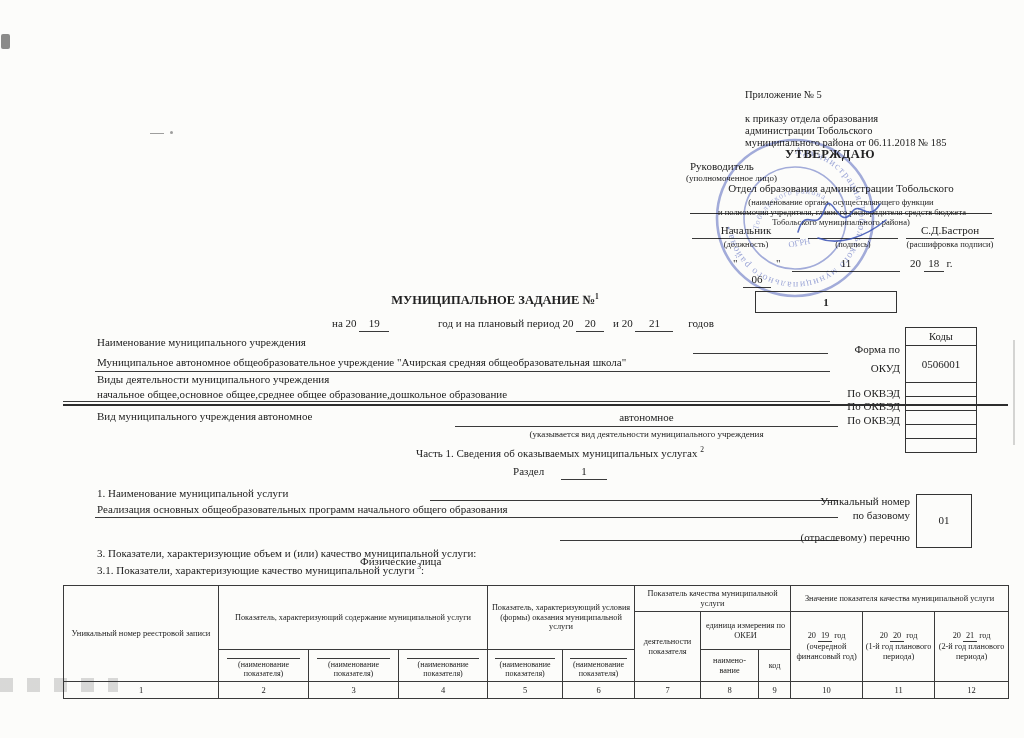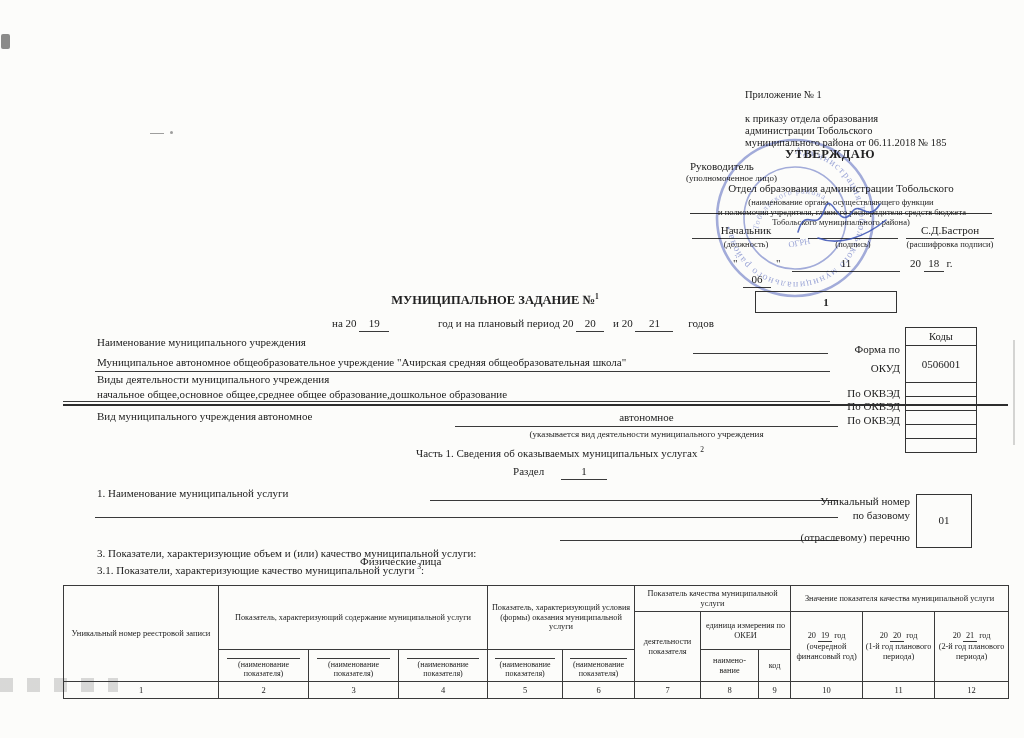--- a/index.html
+++ b/index.html
@@ -40,21 +40,21 @@
 
 <div class="page">
 
   <div class="artifact" style="left:0;top:678px;width:118px;height:14px;opacity:.45;filter:blur(.4px);
               background:repeating-linear-gradient(90deg, rgba(95,95,95,.5) 0 13px, rgba(0,0,0,0) 13px 27px);"></div>
   <div class="artifact" style="left:1px;top:34px;width:9px;height:15px;background:rgba(45,45,45,.55);border-radius:2px;filter:blur(.6px);"></div>
   <div class="artifact" style="left:150px;top:133px;width:14px;border-top:1.5px solid rgba(80,80,80,.55);"></div>
   <div class="artifact" style="left:170px;top:131px;width:3px;height:3px;background:rgba(80,80,80,.55);border-radius:50%;"></div>
   <div class="artifact" style="left:1013px;top:340px;width:2px;height:105px;background:rgba(120,120,120,.3);"></div>
 
-  <div class="abs fs10" style="left:745px;top:88px;">Приложение № 1</div>
+  <div class="abs fs10" style="left:745px;top:88px;">Приложение № 5</div>
   <div class="abs fs10" style="left:745px;top:112px;">к приказу отдела образования</div>
   <div class="abs fs10" style="left:745px;top:124px;">администрации Тобольского</div>
   <div class="abs fs10" style="left:745px;top:136px;">муниципального района от 06.11.2018 № 185</div>
   <div class="abs fs12 b" style="left:700px;top:147px;width:260px;text-align:center;letter-spacing:.5px;">УТВЕРЖДАЮ</div>
 
   <div class="abs fs11" style="left:690px;top:160px;">Руководитель</div>
   <div class="abs fs9" style="left:686px;top:173px;">(уполномоченное лицо)</div>
 
   <div class="abs fs11 ctr" style="left:690px;top:182px;width:302px;border-bottom:1px solid #333;padding-bottom:17px;">Отдел образования администрации Тобольского</div>
   <div class="abs fs85 ctr" style="left:690px;top:198px;width:302px;">(наименование органа, осуществляющего функции</div>
@@ -153,20 +153,21 @@
   <div class="abs fs11 ctr" style="left:230px;top:447px;width:660px;">
     <span>Часть 1. Сведения об оказываемых муниципальных услугах</span>&nbsp;<sup>2</sup>
   </div>
   <div class="abs fs11 ctr" style="left:430px;top:465px;width:260px;">
     <span>Раздел</span>
     <span class="ul" style="display:inline-block;width:46px;text-align:center;margin-left:14px;">1</span>
   </div>
 
   <div class="abs fs11" style="left:97px;top:487px;">1. Наименование муниципальной услуги</div>
   <div class="line" style="left:430px;top:500px;width:408px;"></div>
+  <div class="abs fs11" style="left:97px;top:503px;white-space:nowrap;">Реализация основных общеобразовательных программ начального общего образования</div>
   <div class="line" style="left:95px;top:517px;width:743px;"></div>
 
   <div class="abs fs11" style="left:360px;top:555px;">Физические лица</div>
   <div class="line" style="left:560px;top:540px;width:278px;"></div>
 
   <div class="abs fs11" style="left:97px;top:547px;">3. Показатели, характеризующие объем и (или) качество муниципальной услуги:</div>
   <div class="abs fs11" style="left:97px;top:564px;">
     <span>3.1. Показатели, характеризующие качество муниципальной услуги</span>&nbsp;<sup>3</sup><span>:</span>
   </div>
 

